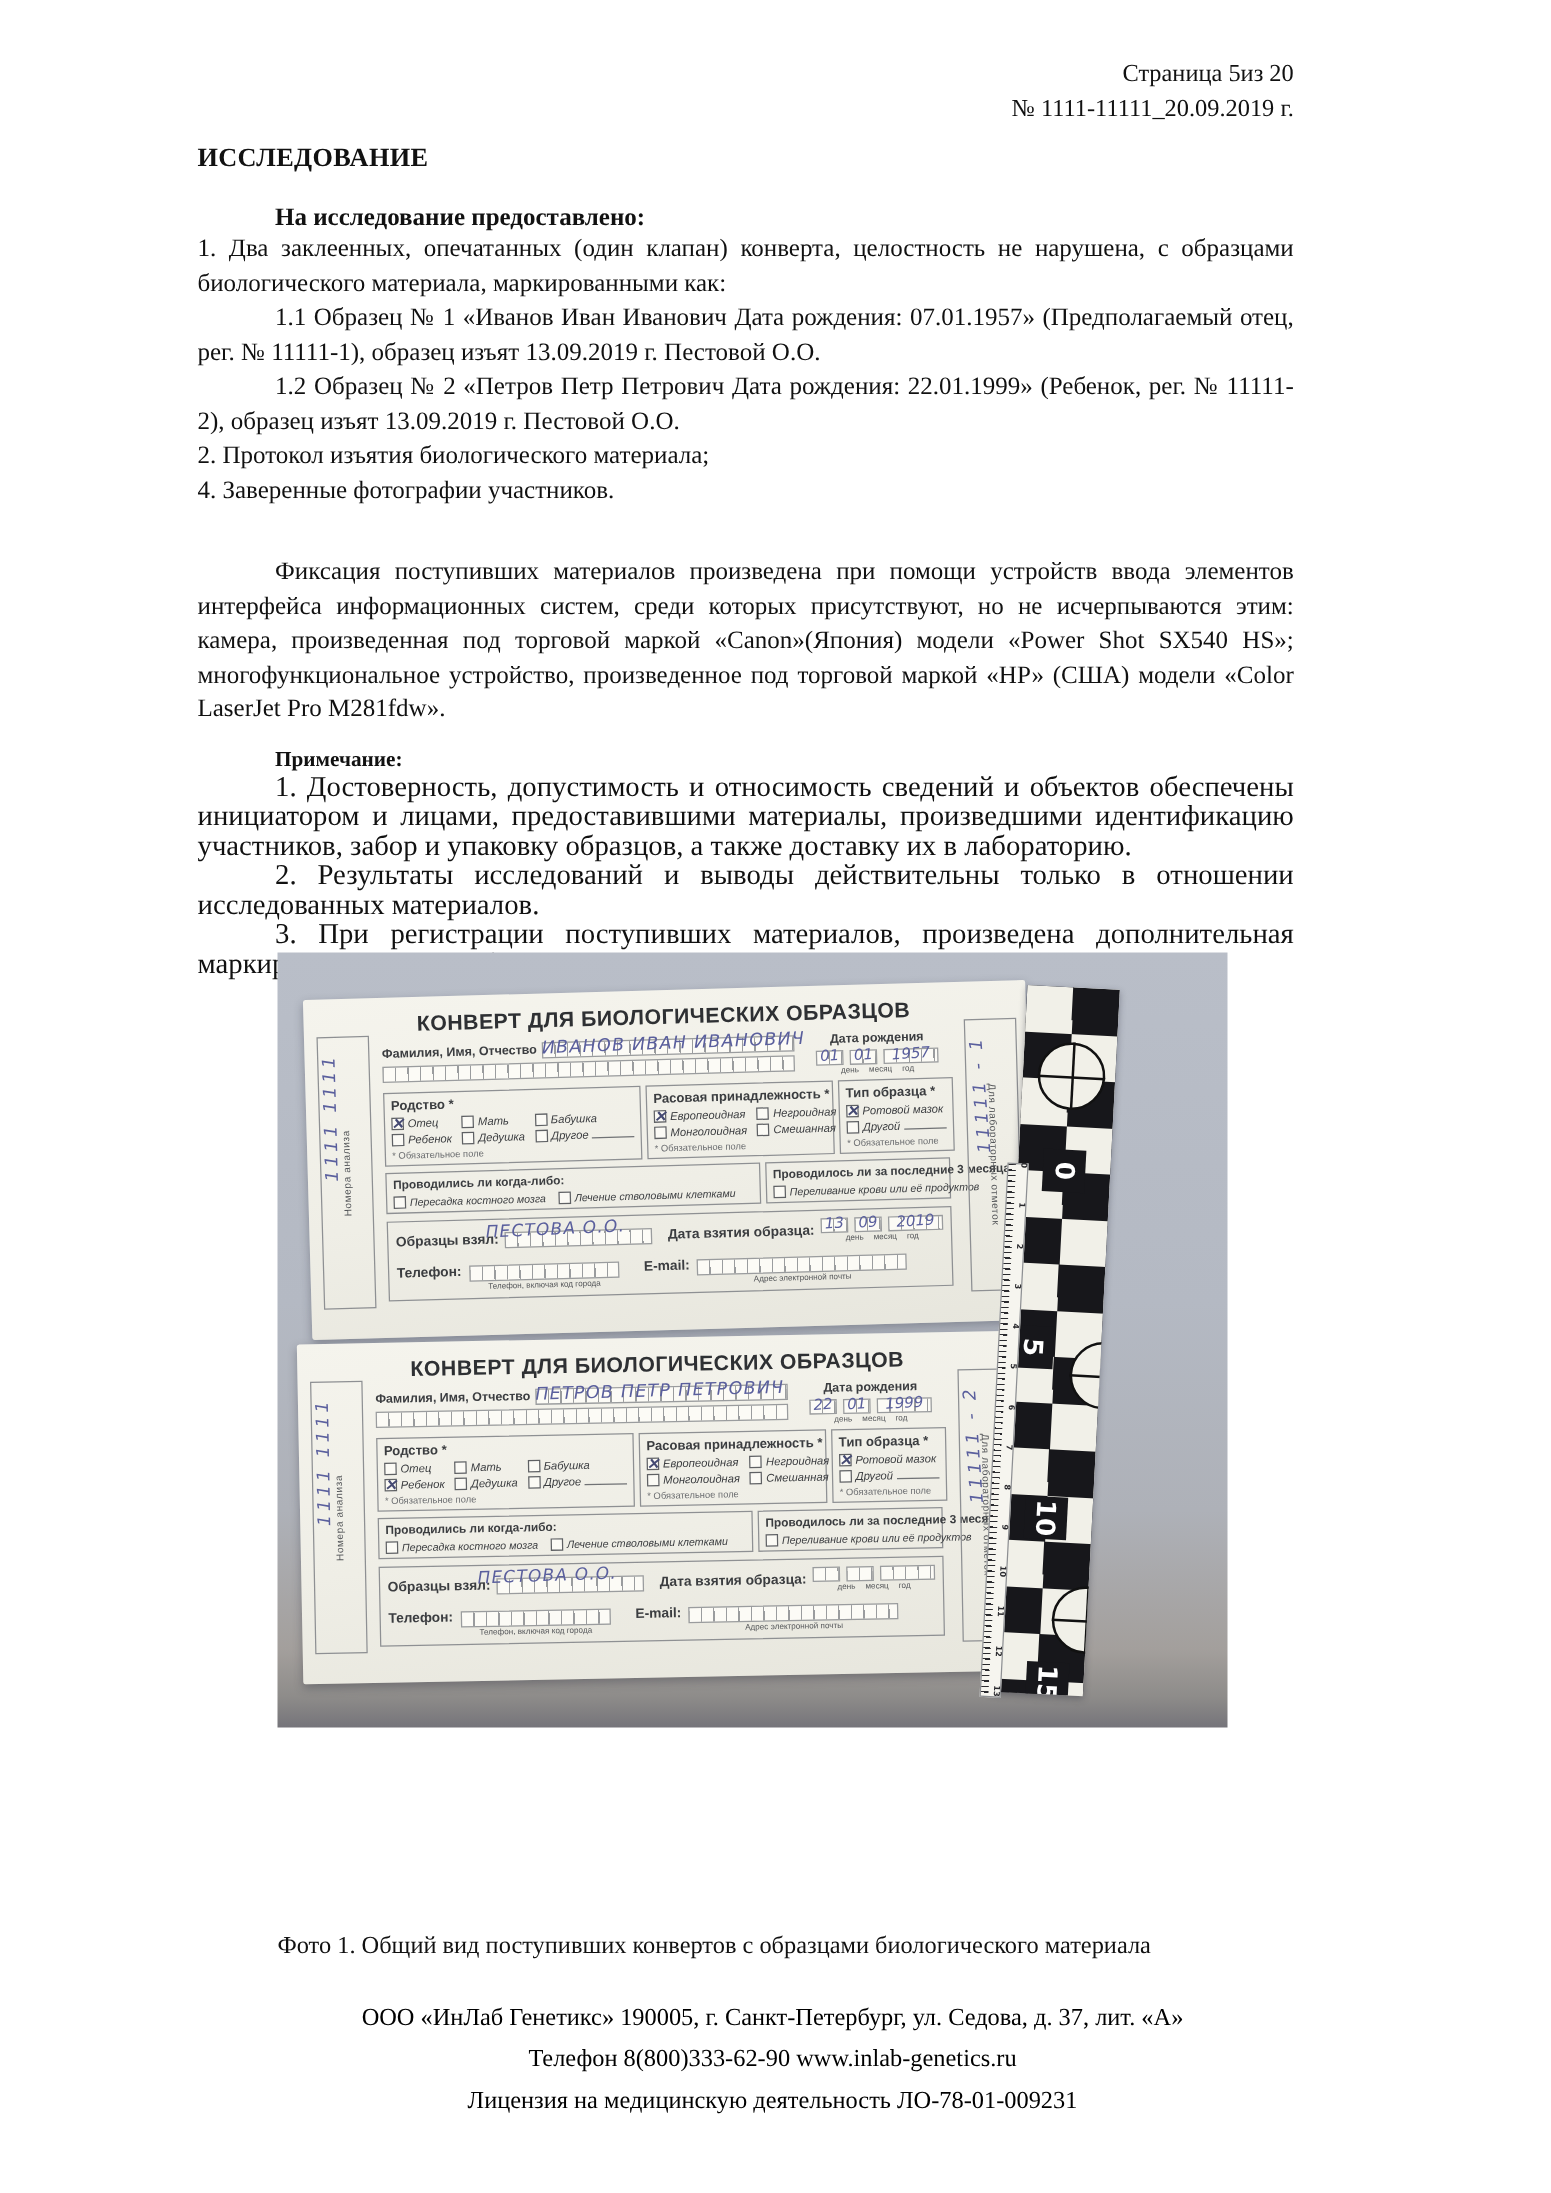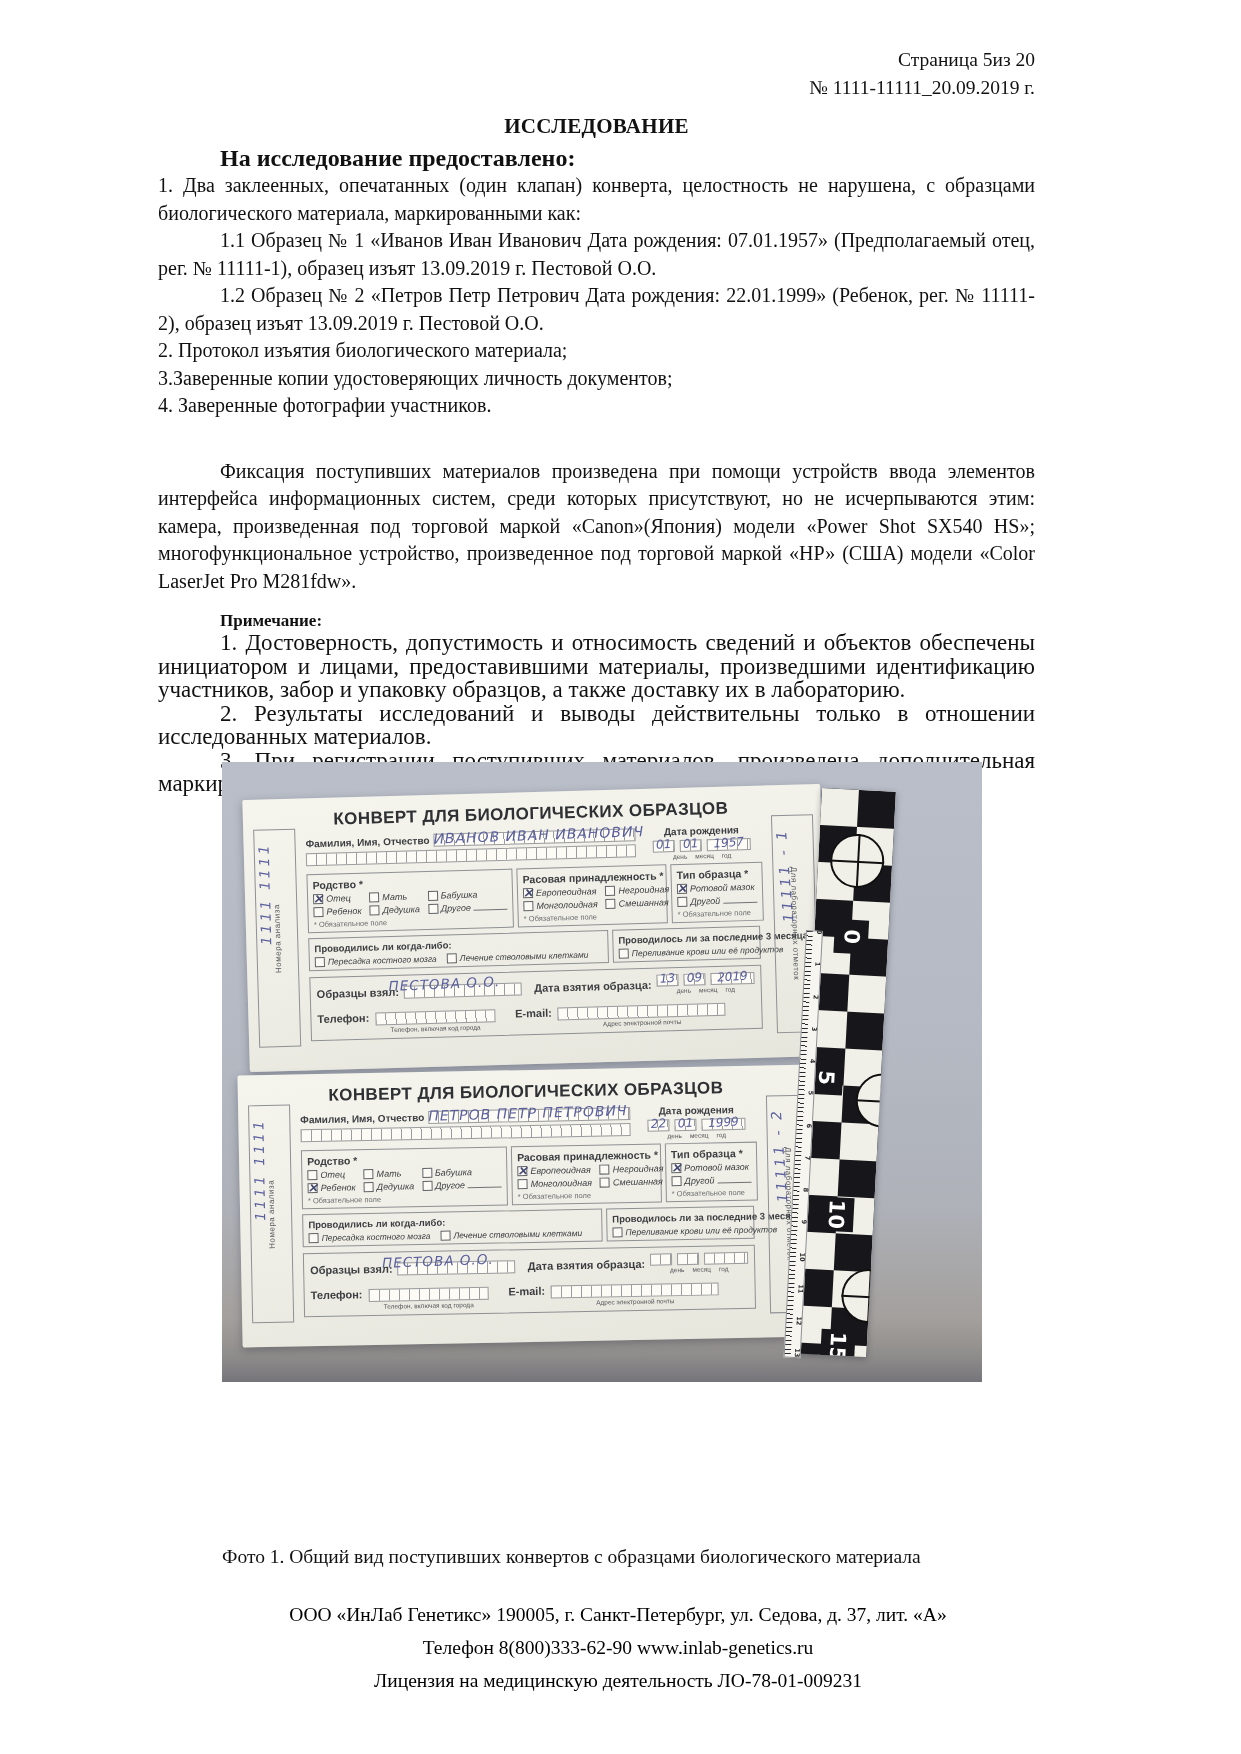--- a/index.html
+++ b/index.html
@@ -1,22 +1,22 @@
 <!DOCTYPE html>
 <html><head>
 <meta charset="utf-8">
 <style>
   * { margin:0; padding:0; box-sizing:border-box; }
   body { width:1241px; height:1754px; background:#ffffff; font-family:"Liberation Serif", serif; color:#111; position:relative; overflow:hidden; }
   .page { position:absolute; left:0; top:0; width:1241px; height:1754px; }
   .content { position:absolute; left:158px; top:46px; width:877px; }
 
   .hdr { text-align:right; font-size:19.5px; line-height:28px; }
-  .doc-title { text-align:center; font-weight:bold; font-size:21px; margin-top:12px; letter-spacing:.3px; }
-  .sub-h { font-weight:bold; font-size:24px; margin-top:6px; text-indent:62px; }
+  .doc-title { text-align:left; font-weight:bold; font-size:21px; margin-top:12px; letter-spacing:.3px; }
+  .sub-h { font-weight:bold; font-size:20px; margin-top:24px; text-indent:62px; }
   p.body-p { font-size:20px; line-height:27.5px; text-align:justify; }
   p.ind { text-indent:62px; }
   p.gap-top { margin-top:38px; }
   .note-h { font-weight:bold; font-size:17px; margin-top:16px; text-indent:62px; }
   p.note-p { font-size:23px; line-height:23.5px; text-align:justify; text-indent:62px; }
 
   
   .photo { position:absolute; left:222px; top:762px; width:760px; height:620px;
            background:linear-gradient(180deg,#b9bec8 0%,#b4b9c3 45%,#aeb1b8 72%,#a39f9c 90%,#8e8c8a 96%,#75747a 100%);
            overflow:hidden; }
@@ -119,21 +119,20 @@
       <div>№ 1111-11111_20.09.2019 г.</div>
     </div>
 
     <div class="doc-title">ИССЛЕДОВАНИЕ</div>
     <div class="sub-h">На исследование предоставлено:</div>
 
     <p class="body-p">1. Два заклеенных, опечатанных (один клапан) конверта, целостность не нарушена, с образцами биологического материала, маркированными как:</p>
     <p class="body-p ind">1.1 Образец № 1 «Иванов Иван Иванович Дата рождения: 07.01.1957» (Предполагаемый отец, рег. № 11111-1), образец изъят 13.09.2019 г. Пестовой О.О.</p>
     <p class="body-p ind">1.2 Образец № 2 «Петров Петр Петрович  Дата рождения: 22.01.1999» (Ребенок, рег. № 11111-2), образец изъят 13.09.2019 г. Пестовой О.О.</p>
     <p class="body-p">2. Протокол изъятия биологического материала;</p>
-    <p class="body-p">3.Заверенные копии удостоверяющих личность документов;</p>
     <p class="body-p">4. Заверенные фотографии участников.</p>
 
     <p class="body-p ind gap-top">Фиксация поступивших материалов произведена при помощи устройств ввода элементов интерфейса информационных систем, среди которых присутствуют, но не исчерпываются этим: камера, произведенная под торговой маркой «Canon»(Япония) модели «Power Shot SX540 HS»; многофункциональное устройство, произведенное под торговой маркой «НР» (США) модели «Color LaserJet Pro M281fdw».</p>
 
     <div class="note-h">Примечание:</div>
     <p class="note-p">1. Достоверность, допустимость и относимость сведений и объектов обеспечены инициатором и лицами, предоставившими материалы, произведшими идентификацию участников, забор и упаковку образцов, а также доставку их в лабораторию.</p>
     <p class="note-p">2. Результаты исследований и выводы действительны только в отношении исследованных материалов.</p>
     <p class="note-p">3. При регистрации поступивших материалов, произведена дополнительная маркировка упаковок объектов.</p>
   </div>
 

